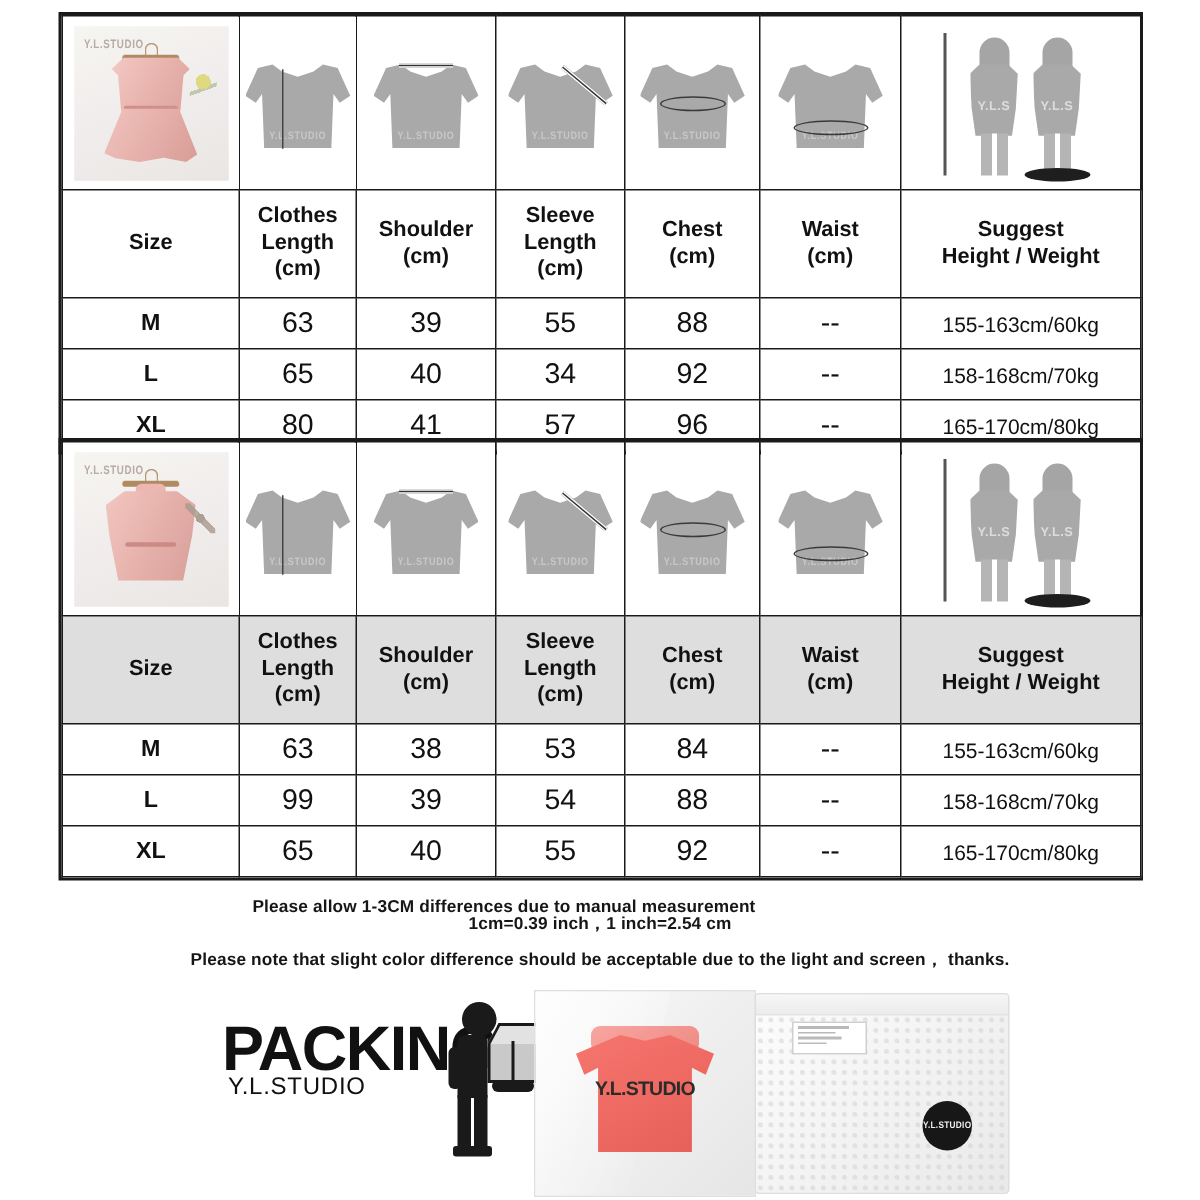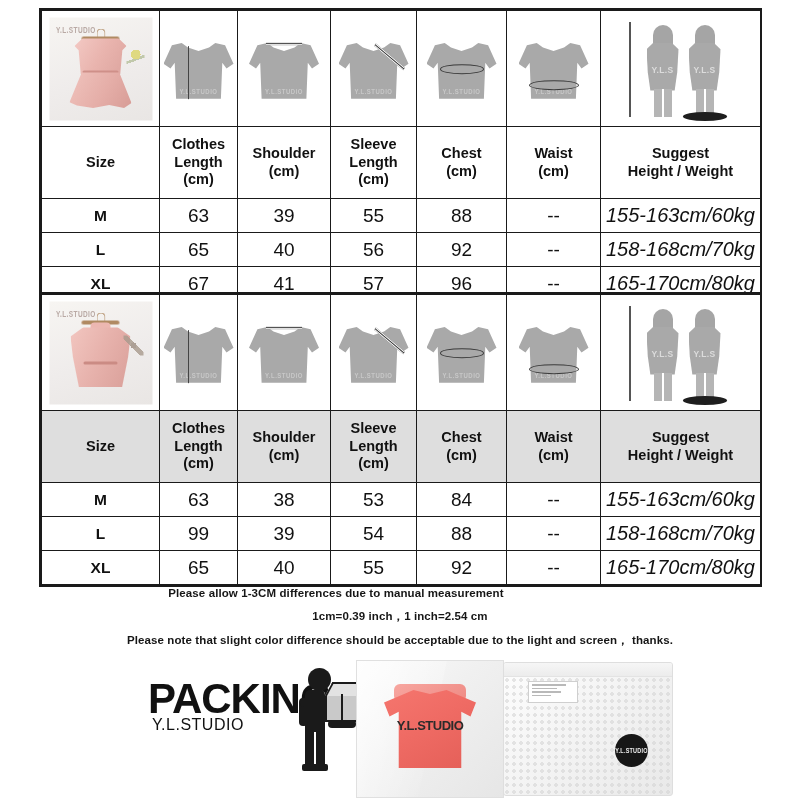--- a/index.html
+++ b/index.html
@@ -59,21 +59,21 @@
   .tbl-2 tr.hdr-row td { background: #dedede; }
   .tbl-1 tr.hdr-row td { background: #ffffff; }
 
   
   tr.data-row td {
     height: 34px;
     font-size: 19px;
     background: #ffffff;
   }
   tr.data-row td.size-cell { font-weight: bold; font-size: 15.5px; }
-  tr.data-row td.sugg-cell { font-size: 20px; font-style: italic; }
+  tr.data-row td.sugg-cell { font-size: 14px; }
 
   
   .photo-frame {
     position: absolute;
     left: 50%; top: 50%;
     transform: translate(-50%, -50%);
     width: 103px; height: 103px;
     background: linear-gradient(160deg, #f7f5f2 0%, #efeceb 55%, #e9e6e4 100%);
     overflow: hidden;
   }
@@ -492,28 +492,28 @@
           <td>39</td>
           <td>55</td>
           <td>88</td>
           <td>--</td>
           <td class="sugg-cell">155-163cm/60kg</td>
         </tr>
         <tr class="data-row">
           <td class="size-cell">L</td>
           <td>65</td>
           <td>40</td>
-          <td>56</td>
+          <td>34</td>
           <td>92</td>
           <td>--</td>
           <td class="sugg-cell">158-168cm/70kg</td>
         </tr>
         <tr class="data-row">
           <td class="size-cell">XL</td>
-          <td>67</td>
+          <td>80</td>
           <td>41</td>
           <td>57</td>
           <td>96</td>
           <td>--</td>
           <td class="sugg-cell">165-170cm/80kg</td>
         </tr>
       </tbody>
     </table>
   </div>
 
@@ -653,21 +653,21 @@
           <td>55</td>
           <td>92</td>
           <td>--</td>
           <td class="sugg-cell">165-170cm/80kg</td>
         </tr>
       </tbody>
     </table>
   </div>
 
   <div class="notes">
-    <div class="note-line" style="position:absolute; top:588px; left:0; width:672px;">Please allow 1-3CM differences due to manual measurement</div>
+    <div class="note-line" style="position:absolute; top:600px; left:0; width:672px;">Please allow 1-3CM differences due to manual measurement</div>
     <div class="note-line" style="position:absolute; top:611px; left:0; width:800px;">1cm=0.39 inch，1 inch=2.54 cm</div>
     <div class="note-line" style="position:absolute; top:635px; left:0; width:800px;text-align:center;">Please note that slight color difference should be acceptable due to the light and screen，  thanks.</div>
   </div>
 
   <div class="packing-word" style="left:148px; top:678px;">PACKING</div>
   <div class="packing-sub" style="left:152px; top:717px;">Y.L.STUDIO</div>
 
   <div class="courier" style="left:288px; top:668px; width:80px; height:106px;">
     <div class="cr-head"></div>
     <div class="cr-body"></div>

